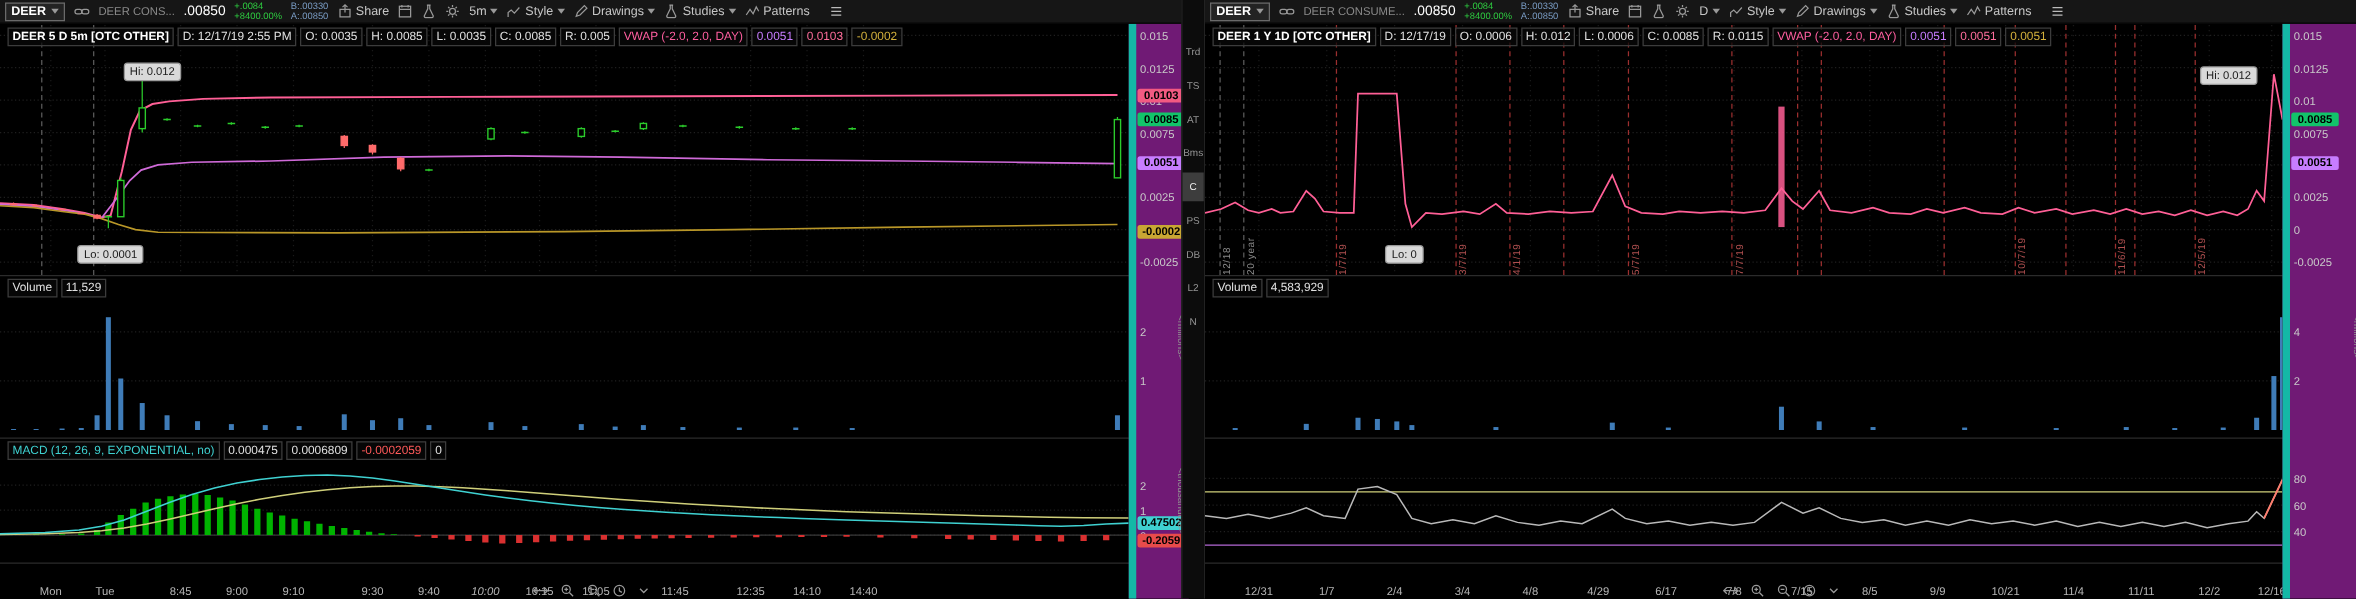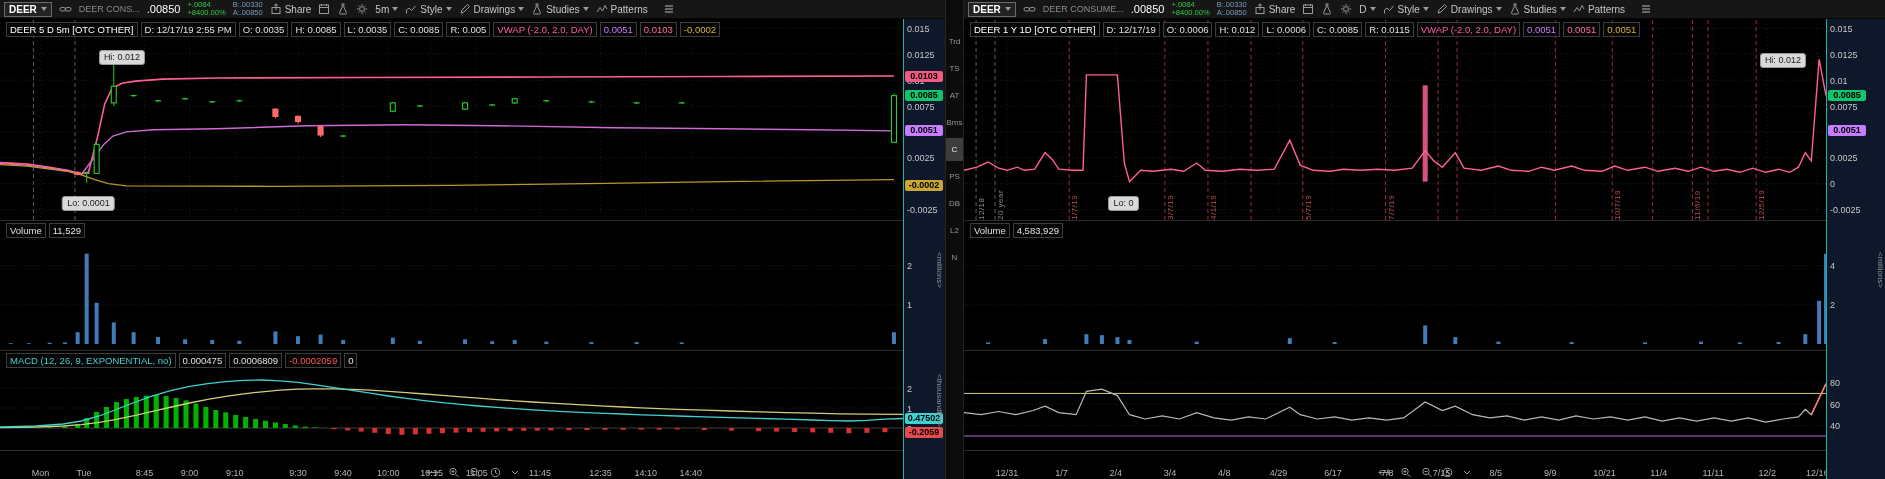--- a/index.html
+++ b/index.html
@@ -14,28 +14,28 @@
   .caret{width:0;height:0;border-left:3px solid transparent;border-right:3px solid transparent;border-top:4px solid #9a9a9a;display:inline-block;}
   .stack{display:flex;flex-direction:column;font-size:7.5px;line-height:8px;}
   .stack.green{color:#2ecc40;} .stack.blue{color:#7a9cc4;}
   .co-name{color:#8a8a8a;font-size:9px;} .last-px{color:#fff;font-size:11px;}
   .tb-btn{display:flex;align-items:center;gap:3px;color:#c6c6c6;cursor:default;white-space:nowrap;}
   .tb-ic{flex:none;}
   
   .hdr{position:absolute;left:6px;display:flex;align-items:center;z-index:6;}
   .chip{display:inline-flex;align-items:center;height:13px;padding:0 3px;border:1px solid #3c3c3c;background:rgba(8,8,8,.75);
     font-size:9.5px;color:#e0e0e0;margin-right:3px;white-space:nowrap;}
-  .chip.title{color:#fff;font-weight:normal;}
+  .chip.title{color:#fff;font-weight:bold;}
   .c-pinklbl{color:#ff5fa0;} .c-violet{color:#c77dff;} .c-pink{color:#ff6e9c;} .c-yellow{color:#d4b13c;}
   .c-cyan{color:#3fd1d1;} .c-red{color:#ff5a5a;} .c-rsilbl{color:#ff6b57;}
   .svg-main{position:absolute;top:20px;left:0;z-index:1;}
   .svg-vol{position:absolute;top:238px;left:0;z-index:1;}
   .svg-study{position:absolute;top:370px;left:0;z-index:1;}
   .sep{position:absolute;left:0;right:0;height:1px;background:#2b2b2b;z-index:3;}
-  .axis-col{position:absolute;top:18px;bottom:0;background:#0f172a;border-left:1px solid #14b8a6;z-index:5;}
+  .axis-col{position:absolute;top:18px;bottom:0;background:#701a75;border-left:6px solid #14b8a6;z-index:5;}
   .tick{position:absolute;left:3px;font-size:9px;color:#c8c8c8;white-space:nowrap;}
   .abadge{position:absolute;left:1px;width:38px;text-align:center;font-size:9px;font-weight:bold;color:#000;height:11px;line-height:11px;border-radius:2px;}
   .unit-lbl{position:absolute;font-size:8px;color:#8f8f8f;writing-mode:vertical-rl;white-space:nowrap;}
   .xlbl{position:absolute;top:468px;transform:translateX(-50%);font-size:9px;color:#b5b5b5;z-index:4;white-space:nowrap;}
   .anno{position:absolute;background:#d9d9d9;border:1px solid #9a9a9a;color:#1a1a1a;font-size:9px;height:13px;line-height:12px;
     padding:0 4px;border-radius:3px;transform:translateX(-50%);z-index:7;white-space:nowrap;}
   .mlabel{position:absolute;font-size:8px;writing-mode:vertical-rl;transform:rotate(180deg);z-index:2;letter-spacing:.5px;}
   .mlabel.red{color:#b05050;} .mlabel.gray{color:#8a8a8a;}
   
   #side-tabs{position:absolute;left:945px;width:18px;top:0;bottom:0;background:#0c0c0c;border-left:1px solid #242424;z-index:8;padding-top:30px;box-sizing:border-box;}
@@ -380,21 +380,21 @@
         <path d="M2 4l3 3 3-3" fill="none" stroke="#999"></path>
       </svg>
   </div>
 <div class="xlbl" style="left: 40.635px;">Mon</div>
     <div class="xlbl" style="left: 83.979px;">Tue</div>
     <div class="xlbl" style="left: 144.48px;">8:45</div>
     <div class="xlbl" style="left: 189.63px;">9:00</div>
     <div class="xlbl" style="left: 234.78px;">9:10</div>
     <div class="xlbl" style="left: 297.99px;">9:30</div>
     <div class="xlbl" style="left: 343.14px;">9:40</div>
-    <div class="xlbl" style="left: 388.29px;">10:00</div>
+    <div class="xlbl" style="left: 388.29px; font-style: italic;">10:00</div>
     <div class="xlbl" style="left: 431.634px;">10:15</div>
     <div class="xlbl" style="left: 476.784px;">11:05</div>
     <div class="xlbl" style="left: 539.994px;">11:45</div>
     <div class="xlbl" style="left: 600.495px;">12:35</div>
     <div class="xlbl" style="left: 645.645px;">14:10</div>
     <div class="xlbl" style="left: 690.795px;">14:40</div>
     <div class="anno" style="left: 121.905px; top: 50px;">Hi: 0.012</div>
     <div class="anno" style="left: 88.494px; top: 196px;">Lo: 0.0001</div>
   </div>
 

